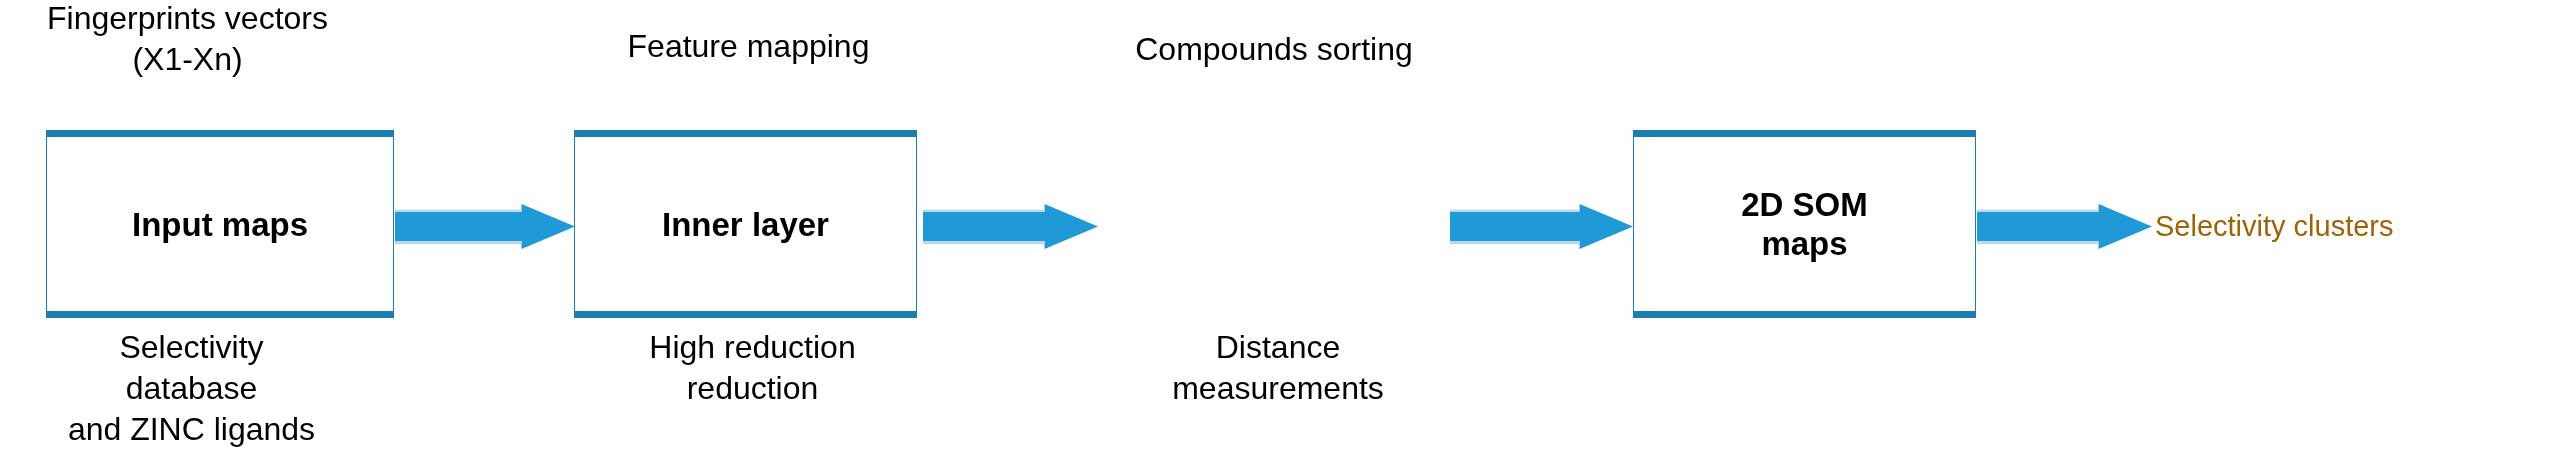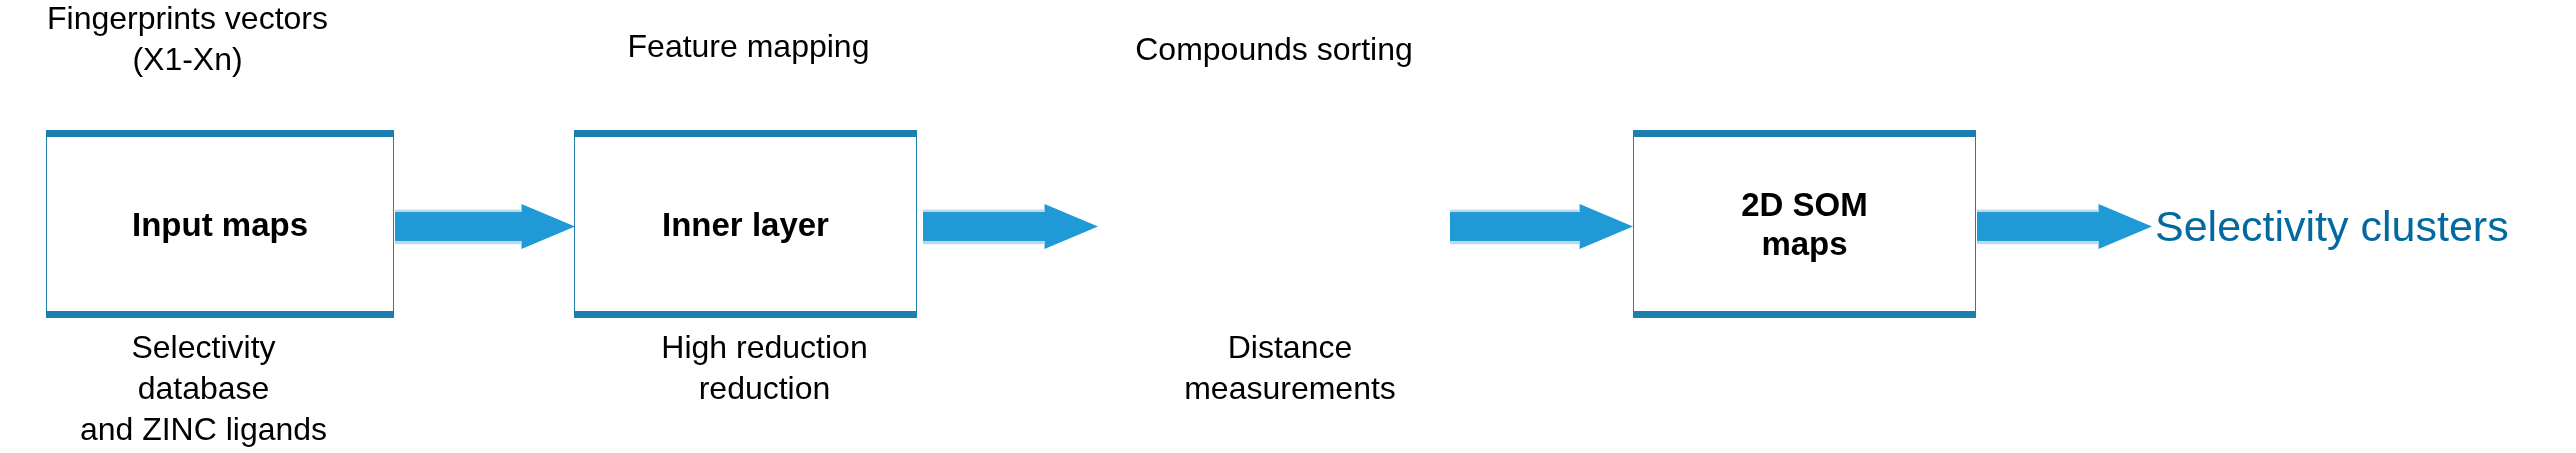--- a/index.html
+++ b/index.html
@@ -26,21 +26,21 @@
     width: 100%;
     text-align: center;
     font-size: 32px;
     line-height: 41px;
     color: #000000;
     font-weight: 400;
     white-space: pre-line;
   }
   .cap-bottom {
     position: absolute;
-    left: 16px;
+    left: 4px;
     width: 100%;
     text-align: center;
     font-size: 32px;
     line-height: 41px;
     color: #000000;
     font-weight: 400;
     white-space: pre-line;
   }
   .layer-box {
     position: absolute;
@@ -69,23 +69,23 @@
     top: 204px;
     height: 45px;
   }
   .arrow svg {
     display: block;
     width: 100%;
     height: 100%;
   }
   .terminal-text {
     position: absolute;
-    font-size: 43px;
+    font-size: 29px;
     line-height: 39px;
-    color: #0369a1;
+    color: #a16207;
     white-space: nowrap;
   }
 </style>
 </head>
 <body>
 
 <div id="canvas">
 
   <div class="stage" style="left:46px; width:283px;">
     <div class="cap-top" style="top:-1.6px;">Fingerprints vectors

